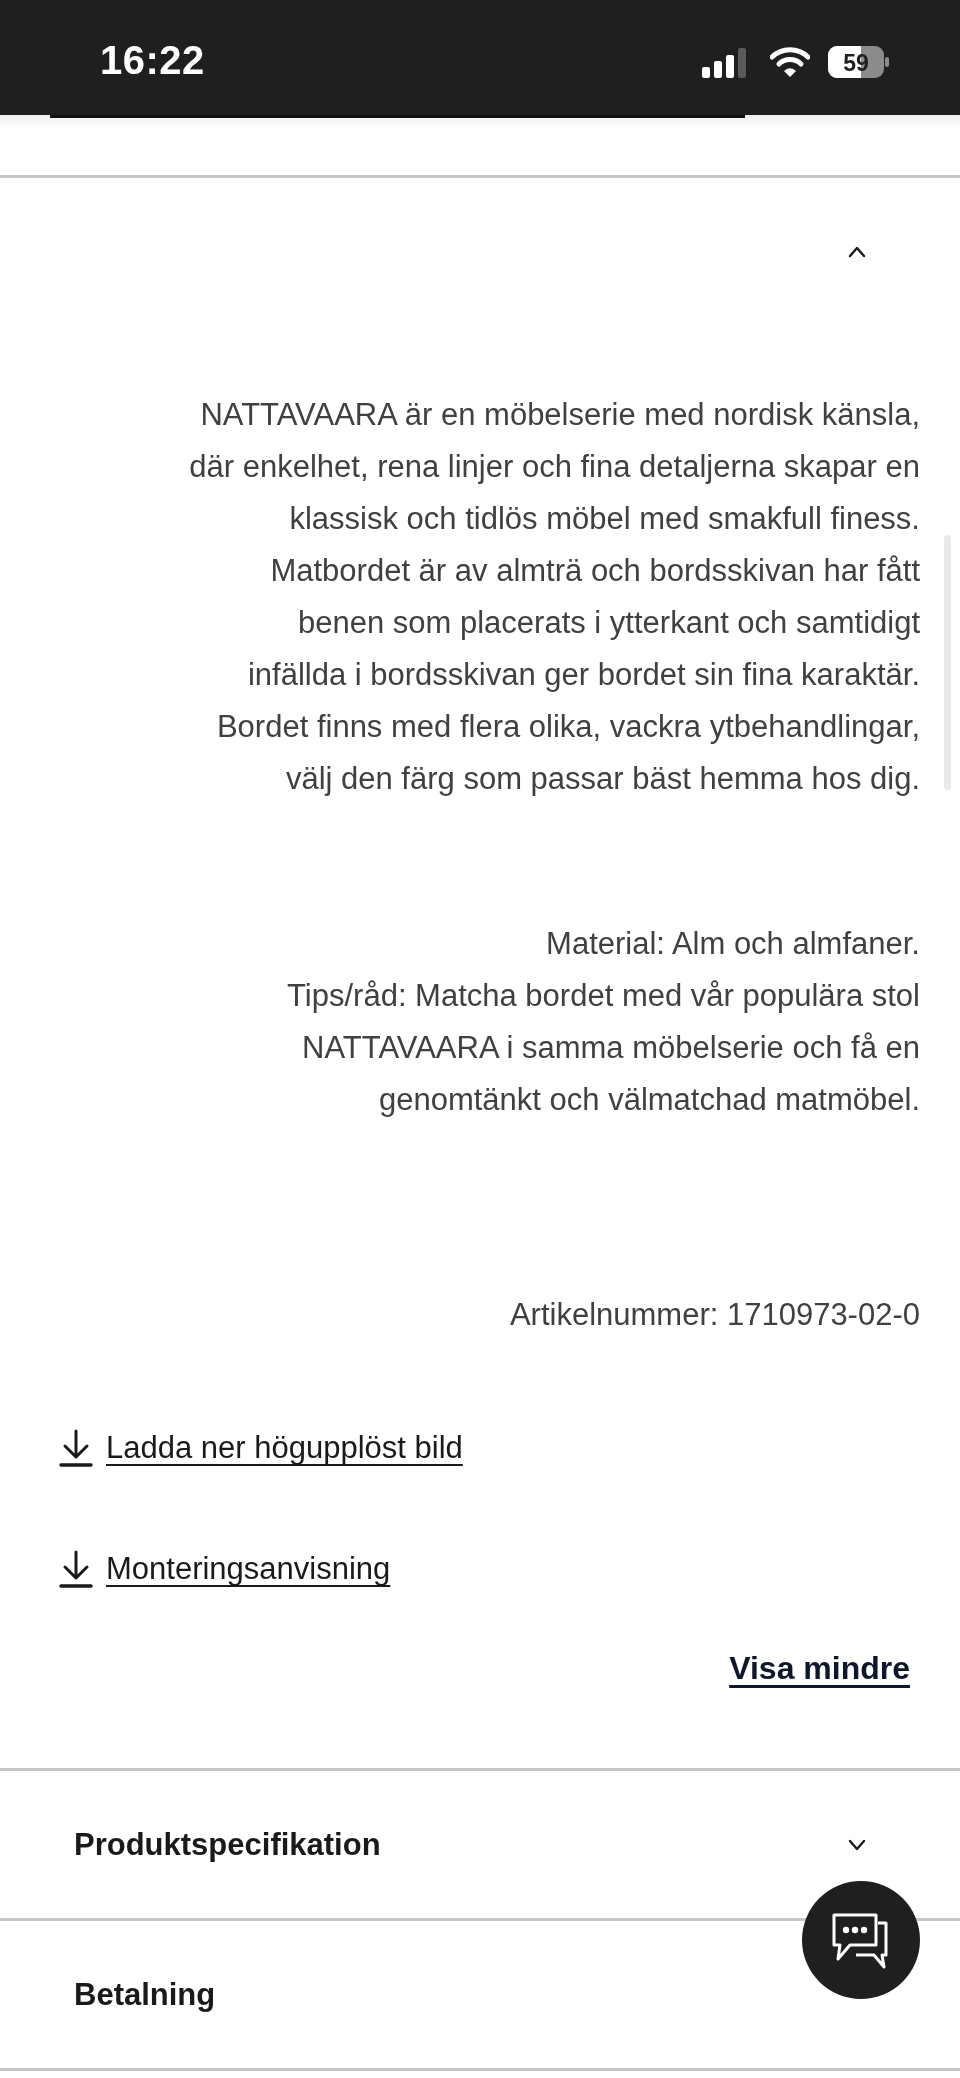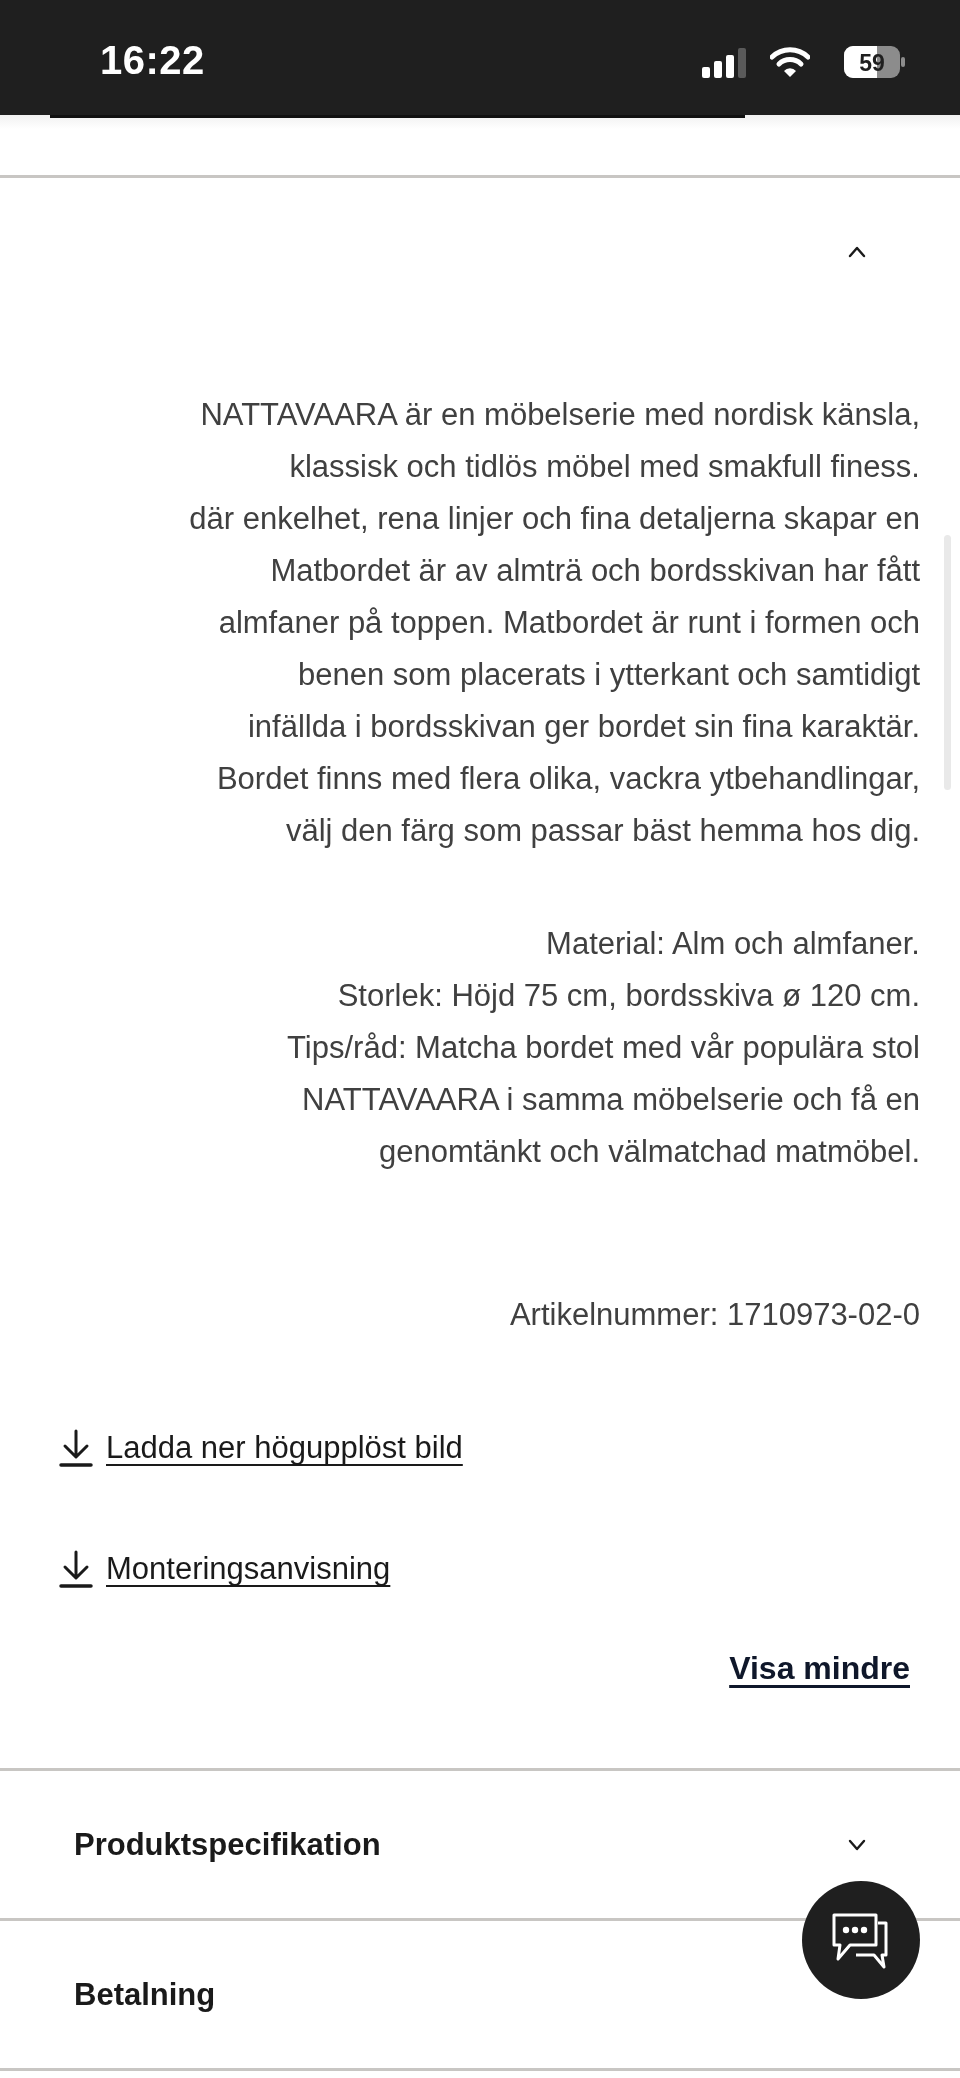--- a/index.html
+++ b/index.html
@@ -3,21 +3,21 @@
 <meta charset="utf-8">
 <style>
   * { box-sizing: border-box; margin: 0; padding: 0; }
   html, body { width: 960px; height: 2078px; overflow: hidden; background: #ffffff; }
   body { position: relative; font-family: "Liberation Sans", "DejaVu Sans", sans-serif; color: #1a1a1a; }
 
   .status-bar { position: absolute; left: 0; top: 0; width: 960px; height: 115px; background: #1f1f1f; padding-left: 46px; }
   .status-time { position: absolute; left: 100px; top: 38px; font-size: 40px; font-weight: 700; color: #ffffff; letter-spacing: 0.5px; font-family: "Liberation Sans", sans-serif; }
   .signal { position: absolute; left: 702px; top: 48px; width: 48px; height: 30px; }
   .wifi { position: absolute; left: 770px; top: 46px; width: 40px; height: 32px; }
-  .battery { position: absolute; left: 828px; top: 46px; width: 62px; height: 32px; margin-left: 16px; }
+  .battery { position: absolute; left: 828px; top: 46px; width: 62px; height: 32px; }
 
   .top-shade { position: absolute; left: 0; top: 115px; width: 960px; height: 14px; background: linear-gradient(#f1f1f1, #ffffff); }
   .top-line { position: absolute; left: 50px; top: 115px; width: 695px; height: 3px; background: #111; }
 
   .divider { position: absolute; left: 0; width: 960px; height: 3px; background: #c8c6c3; }
 
   .acc-header { position: absolute; left: 0; width: 960px; height: 80px; display: flex; align-items: center; }
   .acc-title { position: absolute; left: 74px; font-size: 31px; font-weight: 700; color: #1a1a1a; }
   .acc-chev { position: absolute; left: 842px; width: 30px; height: 30px; }
 
@@ -66,33 +66,31 @@
 <div class="divider" style="top:175px"></div>
 
 <div class="acc-header" style="top:212px">
   <svg class="acc-chev" viewBox="0 0 30 30">
     <path d="M8 19 L15 11 L22 19" stroke="#1a1a1a" stroke-width="2.4" fill="none" stroke-linecap="round" stroke-linejoin="round"></path>
   </svg>
 </div>
 
 <div class="body-text" style="top:389px">
   <span class="line">NATTAVAARA är en möbelserie med nordisk känsla,</span>
+  <span class="line">där enkelhet, rena linjer och fina detaljerna skapar en</span>
   <span class="line">klassisk och tidlös möbel med smakfull finess.</span>
-  <span class="line">där enkelhet, rena linjer och fina detaljerna skapar en</span>
   <span class="line">Matbordet är av almträ och bordsskivan har fått</span>
-  <span class="line">almfaner på toppen. Matbordet är runt i formen och</span>
   <span class="line">benen som placerats i ytterkant och samtidigt</span>
   <span class="line">infällda i bordsskivan ger bordet sin fina karaktär.</span>
   <span class="line">Bordet finns med flera olika, vackra ytbehandlingar,</span>
   <span class="line">välj den färg som passar bäst hemma hos dig.</span>
 </div>
 
 <div class="body-text" style="top:918px">
   <span class="line">Material: Alm och almfaner.</span>
-  <span class="line">Storlek: Höjd 75 cm, bordsskiva ø 120 cm.</span>
   <span class="line">Tips/råd: Matcha bordet med vår populära stol</span>
   <span class="line">NATTAVAARA i samma möbelserie och få en</span>
   <span class="line">genomtänkt och välmatchad matmöbel.</span>
 </div>
 
 <div class="body-text" style="top:1289px">
   <span class="line">Artikelnummer: 1710973-02-0</span>
 </div>
 
 <a class="dl-link" style="top:1408px">

